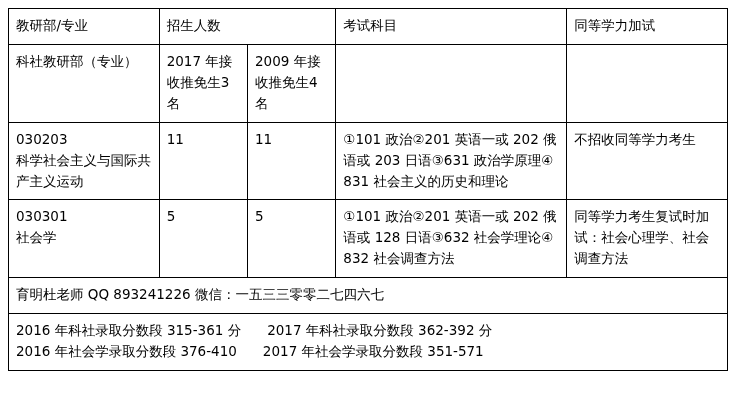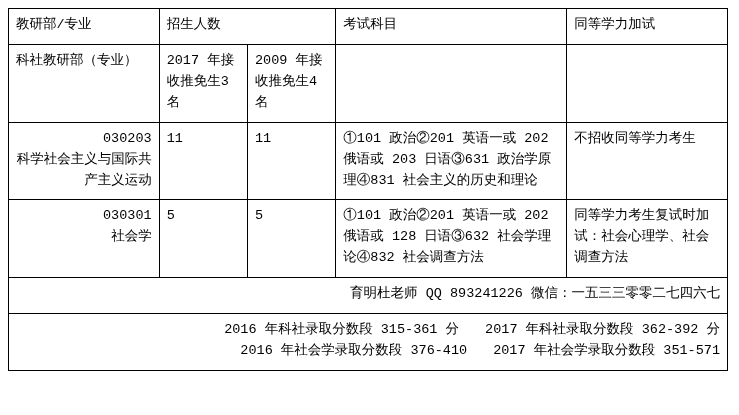--- a/index.html
+++ b/index.html
@@ -20,21 +20,20 @@
     overflow: hidden;
     box-sizing: border-box;
   }
   table.admissions {
     border-collapse: collapse;
     table-layout: fixed;
     width: 720px;
     margin: 8px 0 0 8px;
     font-size: 13.5px;
     line-height: 1.55;
-    font-family: Liberation Mono, monospace;
   }
   table.admissions td {
     border: 1px solid #000000;
     vertical-align: top;
     padding: 6px 7px 8px 7px;
     word-break: break-all;
   }
   .col-a { width: 150px; }
   .col-b { width: 88px; }
   .col-c { width: 88px; }
@@ -42,25 +41,24 @@
   .col-e { width: 160px; }
 
   .cell-head {
     vertical-align: top;
   }
   .footer-cell {
     text-align: left;
     padding: 5px 7px 6px 7px;
   }
   .footer-center {
-    text-align: right;
+    text-align: left;
   }
   .code-line {
     display: block;
-    text-align: right;
   }
   .spacer-gap {
     display: inline-block;
     width: 26px;
   }
 </style>
 </head>
 <body>
 
 <div class="page">

